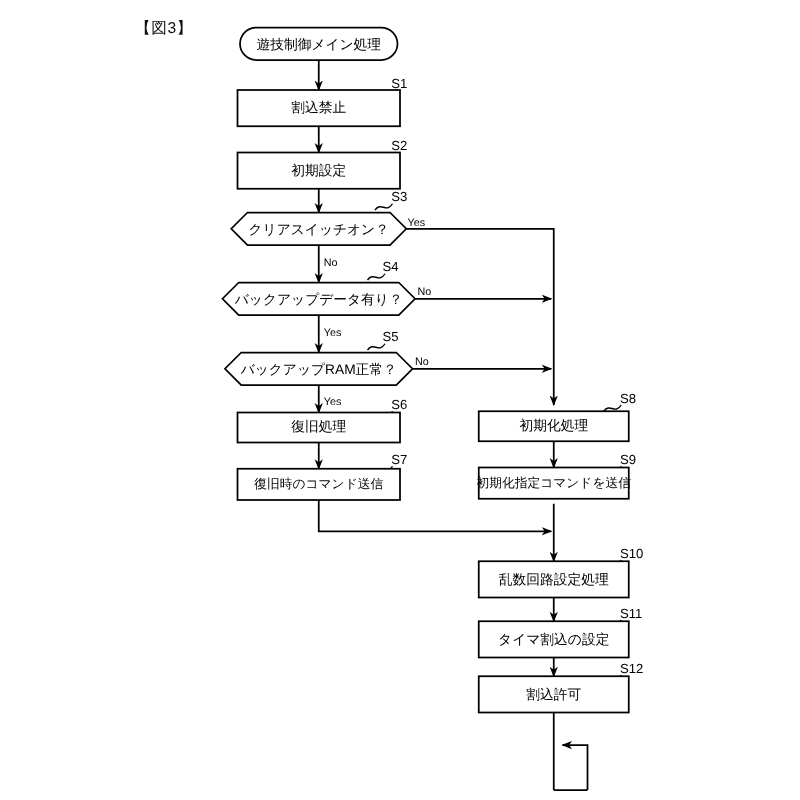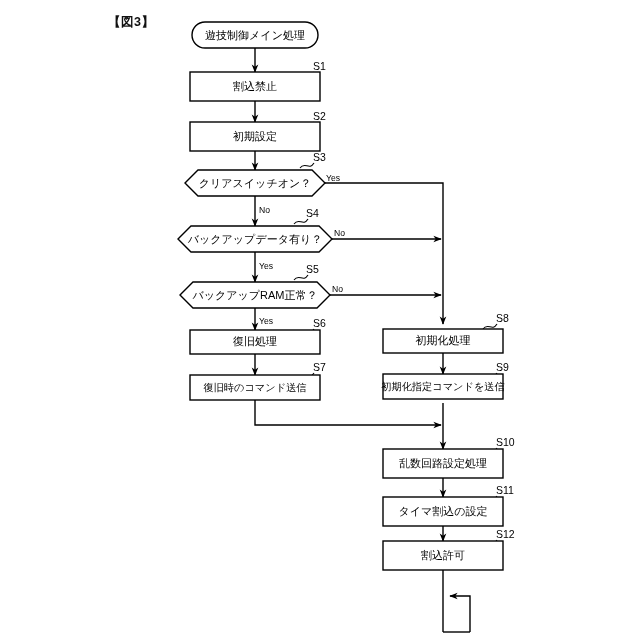--- a/index.html
+++ b/index.html
@@ -13,21 +13,21 @@
     height: 640px;
     background: #ffffff;
     font-family: "Liberation Sans", "DejaVu Sans", sans-serif;
     overflow: hidden;
   }
   #figure-label {
     position: absolute;
     left: 108px;
     top: 14px;
     font-size: 12.5px;
-    font-weight: bold;
+    font-weight: normal;
     color: #111;
     letter-spacing: 0.5px;
     white-space: nowrap;
   }
   svg#flow {
     position: absolute;
     left: 0;
     top: 0;
     width: 640px;
     height: 640px;

